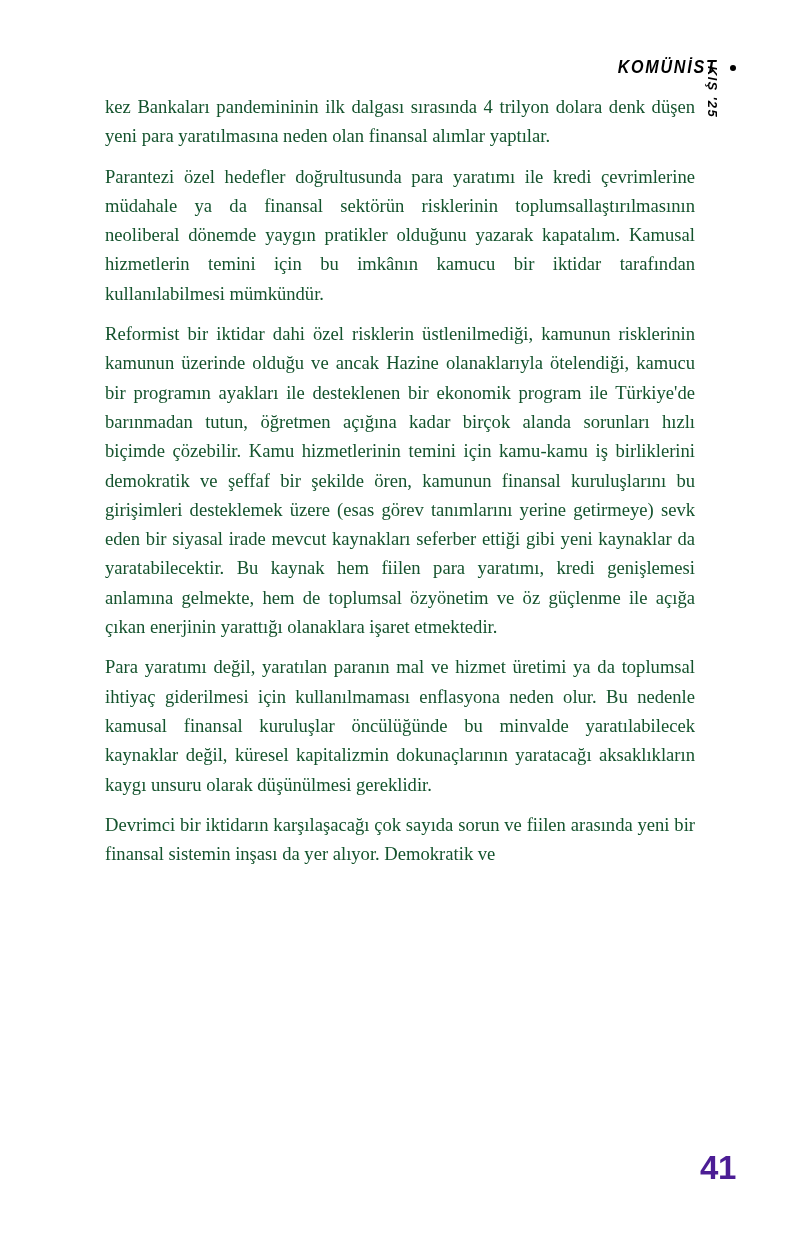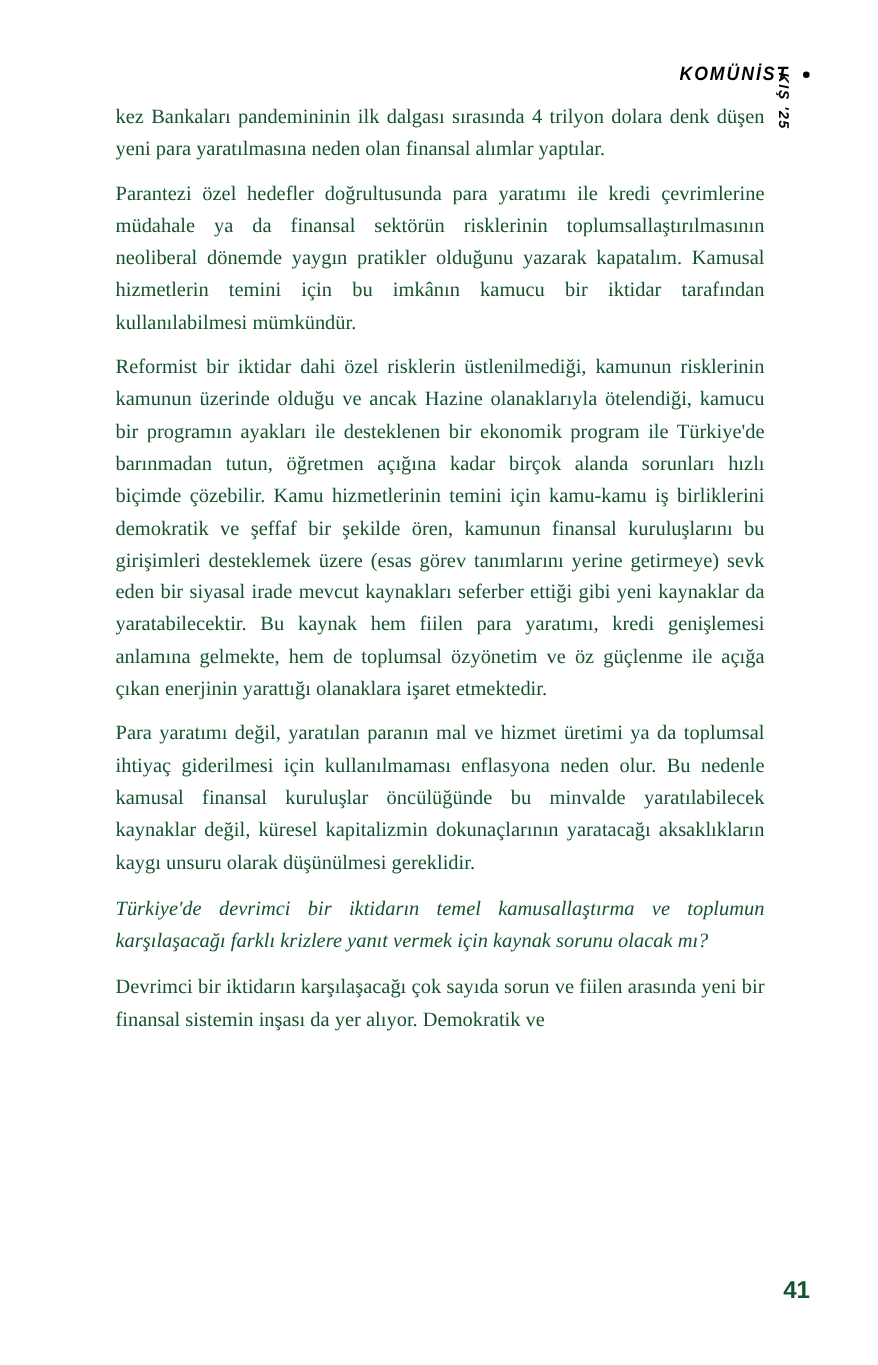--- a/index.html
+++ b/index.html
@@ -107,22 +107,22 @@
   
   .para { text-align-last: left; }
 
   
   .folio {
     position: absolute;
     right: 62px;
     bottom: 57px;
     font-family: "Liberation Sans", "DejaVu Sans", sans-serif;
     font-weight: 700;
-    font-size: 22px;
-    color: #14532d;
+    font-size: 33px;
+    color: #4c1d95;
     line-height: 1;
     letter-spacing: -0.3px;
   }
 </style>
 </head>
 <body>
 
 <div class="page">
 
   <div class="running-head">
@@ -130,19 +130,18 @@
     <span class="running-head-bullet"></span>
   </div>
 
   <div class="issue-label">KIŞ '25</div>
 
   <div class="text-column">
     <p class="para">kez Bankaları pandemininin ilk dalgası sırasında 4 trilyon dolara denk düşen yeni para yaratılmasına neden olan finansal alımlar yaptılar.</p>
     <p class="para">Parantezi özel hedefler doğrultusunda para yaratımı ile kredi çevrimlerine müdahale ya da finansal sektörün risklerinin toplumsallaştırılmasının neoliberal dönemde yaygın pratikler olduğunu yazarak kapatalım. Kamusal hizmetlerin temini için bu imkânın kamucu bir iktidar tarafından kullanılabilmesi mümkündür.</p>
     <p class="para">Reformist bir iktidar dahi özel risklerin üstlenilmediği, kamunun risklerinin kamunun üzerinde olduğu ve ancak Hazine olanaklarıyla ötelendiği, kamucu bir programın ayakları ile desteklenen bir ekonomik program ile Türkiye'de barınmadan tutun, öğretmen açığına kadar birçok alanda sorunları hızlı biçimde çözebilir. Kamu hizmetlerinin temini için kamu-kamu iş birliklerini demokratik ve şeffaf bir şekilde ören, kamunun finansal kuruluşlarını bu girişimleri desteklemek üzere (esas görev tanımlarını yerine getirmeye) sevk eden bir siyasal irade mevcut kaynakları seferber ettiği gibi yeni kaynaklar da yaratabilecektir. Bu kaynak hem fiilen para yaratımı, kredi genişlemesi anlamına gelmekte, hem de toplumsal özyönetim ve öz güçlenme ile açığa çıkan enerjinin yarattığı olanaklara işaret etmektedir.</p>
     <p class="para">Para yaratımı değil, yaratılan paranın mal ve hizmet üretimi ya da toplumsal ihtiyaç giderilmesi için kullanılmaması enflasyona neden olur. Bu nedenle kamusal finansal kuruluşlar öncülüğünde bu minvalde yaratılabilecek kaynaklar değil, küresel kapitalizmin dokunaçlarının yaratacağı aksaklıkların kaygı unsuru olarak düşünülmesi gereklidir.</p>
-    <p class="para question">Türkiye'de devrimci bir iktidarın temel kamusallaştırma ve toplumun karşılaşacağı farklı krizlere yanıt vermek için kaynak sorunu olacak mı?</p>
     <p class="para">Devrimci bir iktidarın karşılaşacağı çok sayıda sorun ve fiilen arasında yeni bir finansal sistemin inşası da yer alıyor. Demokratik ve</p>
   </div>
 
   <div class="folio">41</div>
 
 </div>
 
 </body></html>

